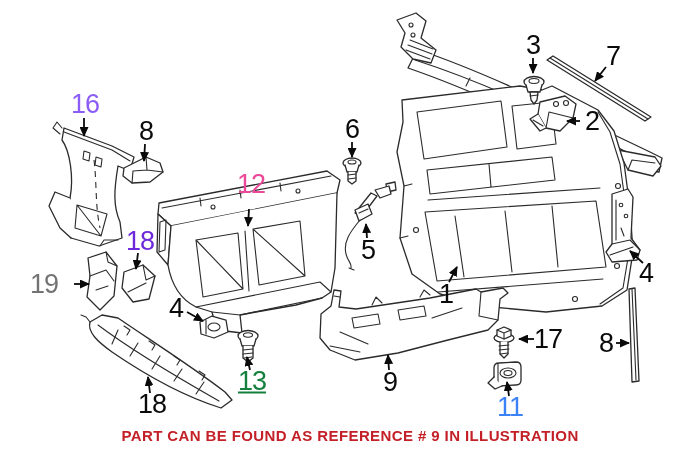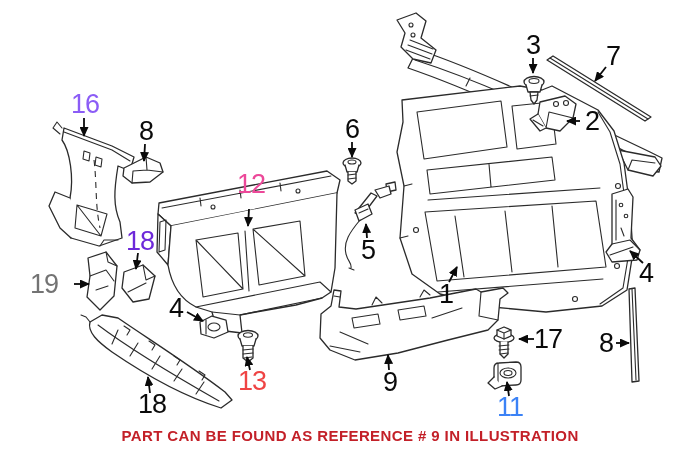--- a/index.html
+++ b/index.html
@@ -231,21 +231,21 @@
       <div class="callout" style="left: 533px; top: 45px; color: rgb(10, 10, 10);">3</div>
       <div class="callout" style="left: 646px; top: 273px; color: rgb(10, 10, 10);">4</div>
       <div class="callout" style="left: 368px; top: 250px; color: rgb(10, 10, 10);">5</div>
       <div class="callout" style="left: 352px; top: 129px; color: rgb(10, 10, 10);">6</div>
       <div class="callout" style="left: 613px; top: 56px; color: rgb(10, 10, 10);">7</div>
       <div class="callout" style="left: 606px; top: 343px; color: rgb(10, 10, 10);">8</div>
       <div class="callout" style="left: 390px; top: 382px; color: rgb(10, 10, 10);">9</div>
       <div class="callout" style="left: 548px; top: 339px; color: rgb(10, 10, 10);">17</div>
       <div class="callout" style="left: 510px; top: 407px; color: #3b82f6;">11</div>
       <div class="callout" style="left: 251px; top: 184px; color: #ec4899;">12</div>
-      <div class="callout" style="left: 252px; top: 381px; color: #ef4444;">13</div>
+      <div class="callout" style="left: 252px; top: 381px; color: #15803d; text-decoration: underline;">13</div>
       <div class="callout" style="left: 176px; top: 308px; color: rgb(10, 10, 10);">4</div>
       <div class="callout" style="left: 152px; top: 404px; color: rgb(10, 10, 10);">18</div>
       <div class="callout" style="left: 85px; top: 104px; color: #8b5cf6;">16</div>
       <div class="callout" style="left: 146px; top: 131px; color: rgb(10, 10, 10);">8</div>
       <div class="callout" style="left: 140px; top: 241px; color: #6d28d9;">18</div>
       <div class="callout" style="left: 44px; top: 284px; color: #737373;">19</div>
     </div>
 
   <div class="note" style="color: rgb(195, 32, 40);">PART CAN BE FOUND AS REFERENCE # 9 IN ILLUSTRATION</div>
 </div>

